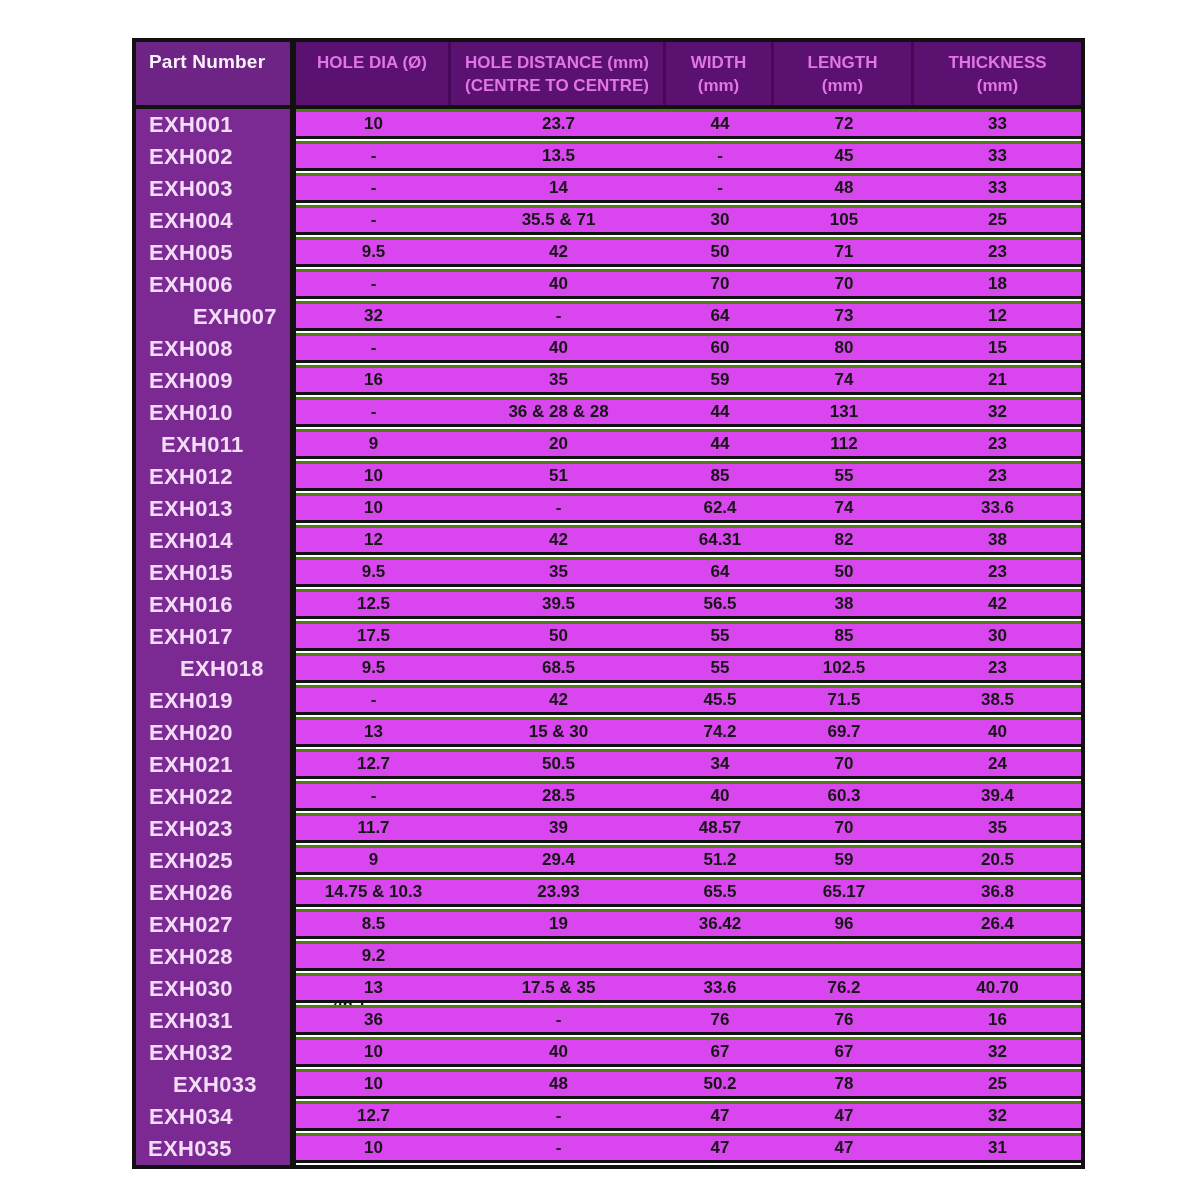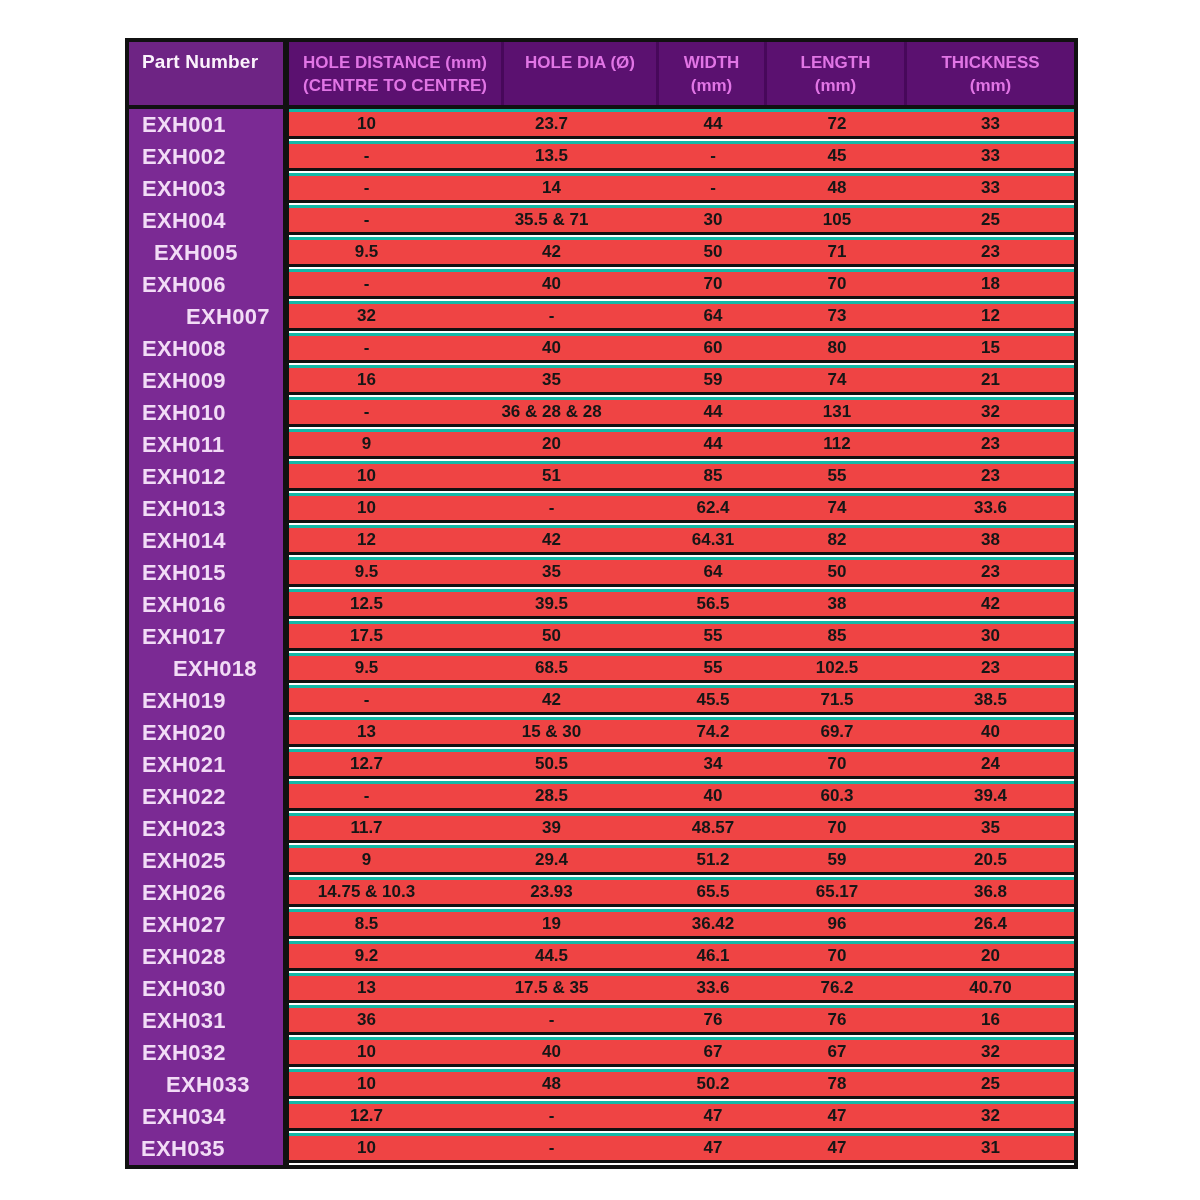--- a/index.html
+++ b/index.html
@@ -12,21 +12,21 @@
   }
   .page {
     position: relative;
     width: 1200px;
     height: 1200px;
     background: #ffffff;
     overflow: hidden;
   }
   .tbl {
     position: absolute;
-    left: 125px;
+    left: 132px;
     top: 38px;
     border: 4px solid #111111;
     background: #ffffff;
   }
   
   .thead {
     display: flex;
     height: 63px;
     border-bottom: 4px solid #111111;
   }
@@ -86,23 +86,23 @@
     line-height: 32px;
     padding-left: 13px;
     letter-spacing: 0.3px;
   }
   .d-row {
     grid-column: 3;
     display: flex;
     align-self: start;
     height: 30px;
     box-sizing: border-box;
-    border-top: 3px solid #14b8a6;
+    border-top: 3px solid #4d7c0f;
     border-bottom: 3px solid #111111;
-    background: #ef4444;
+    background: #d946ef;
   }
   .d-cell {
     box-sizing: border-box;
     text-align: center;
     font-size: 17px;
     font-weight: bold;
     color: #161616;
     line-height: 24px;
   }
   .w0 { width: 155px; }
@@ -114,27 +114,27 @@
 </head>
 <body>
 
 <div class="page">
   <div class="tbl">
 
     <div class="thead">
       <div class="h-part">Part Number</div>
       <div class="h-div"></div>
       <div class="h-cells" id="header-cells">
+          <div class="h-cell w0">
+            <div>HOLE DIA (Ø)</div>
+            <div class="h-line2"></div>
+          </div>
           <div class="h-cell w1">
             <div>HOLE DISTANCE (mm)</div>
             <div class="h-line2">(CENTRE TO CENTRE)</div>
-          </div>
-          <div class="h-cell w0">
-            <div>HOLE DIA (Ø)</div>
-            <div class="h-line2"></div>
           </div>
           <div class="h-cell w2">
             <div>WIDTH</div>
             <div class="h-line2">(mm)</div>
           </div>
           <div class="h-cell w3">
             <div>LENGTH</div>
             <div class="h-line2">(mm)</div>
           </div>
           <div class="h-cell w4">
@@ -172,21 +172,21 @@
           <div class="d-cell w4">33</div>
         </div>
         <div class="part-label" style="grid-row: 4;">EXH004</div>
         <div class="d-row" style="grid-row: 4;">
           <div class="d-cell w0">-</div>
           <div class="d-cell w1">35.5 &amp; 71</div>
           <div class="d-cell w2">30</div>
           <div class="d-cell w3">105</div>
           <div class="d-cell w4">25</div>
         </div>
-        <div class="part-label" style="grid-row: 5; margin-left: 12px;">EXH005</div>
+        <div class="part-label" style="grid-row: 5;">EXH005</div>
         <div class="d-row" style="grid-row: 5;">
           <div class="d-cell w0">9.5</div>
           <div class="d-cell w1">42</div>
           <div class="d-cell w2">50</div>
           <div class="d-cell w3">71</div>
           <div class="d-cell w4">23</div>
         </div>
         <div class="part-label" style="grid-row: 6;">EXH006</div>
         <div class="d-row" style="grid-row: 6;">
           <div class="d-cell w0">-</div>
@@ -220,21 +220,21 @@
           <div class="d-cell w4">21</div>
         </div>
         <div class="part-label" style="grid-row: 10;">EXH010</div>
         <div class="d-row" style="grid-row: 10;">
           <div class="d-cell w0">-</div>
           <div class="d-cell w1">36 &amp; 28 &amp; 28</div>
           <div class="d-cell w2">44</div>
           <div class="d-cell w3">131</div>
           <div class="d-cell w4">32</div>
         </div>
-        <div class="part-label" style="grid-row: 11;">EXH011</div>
+        <div class="part-label" style="grid-row: 11; margin-left: 12px;">EXH011</div>
         <div class="d-row" style="grid-row: 11;">
           <div class="d-cell w0">9</div>
           <div class="d-cell w1">20</div>
           <div class="d-cell w2">44</div>
           <div class="d-cell w3">112</div>
           <div class="d-cell w4">23</div>
         </div>
         <div class="part-label" style="grid-row: 12;">EXH012</div>
         <div class="d-row" style="grid-row: 12;">
           <div class="d-cell w0">10</div>
@@ -349,21 +349,21 @@
         </div>
         <div class="part-label" style="grid-row: 26;">EXH027</div>
         <div class="d-row" style="grid-row: 26;">
           <div class="d-cell w0">8.5</div>
           <div class="d-cell w1">19</div>
           <div class="d-cell w2">36.42</div>
           <div class="d-cell w3">96</div>
           <div class="d-cell w4">26.4</div>
         </div>
         <div class="part-label" style="grid-row: 27;">EXH028</div>
-        <div class="d-row" style="grid-row: 27;">
+        <div class="d-row" style="grid-row: 27; flex-direction: column;">
           <div class="d-cell w0">9.2</div>
           <div class="d-cell w1">44.5</div>
           <div class="d-cell w2">46.1</div>
           <div class="d-cell w3">70</div>
           <div class="d-cell w4">20</div>
         </div>
         <div class="part-label" style="grid-row: 28;">EXH030</div>
         <div class="d-row" style="grid-row: 28;">
           <div class="d-cell w0">13</div>
           <div class="d-cell w1">17.5 &amp; 35</div>

